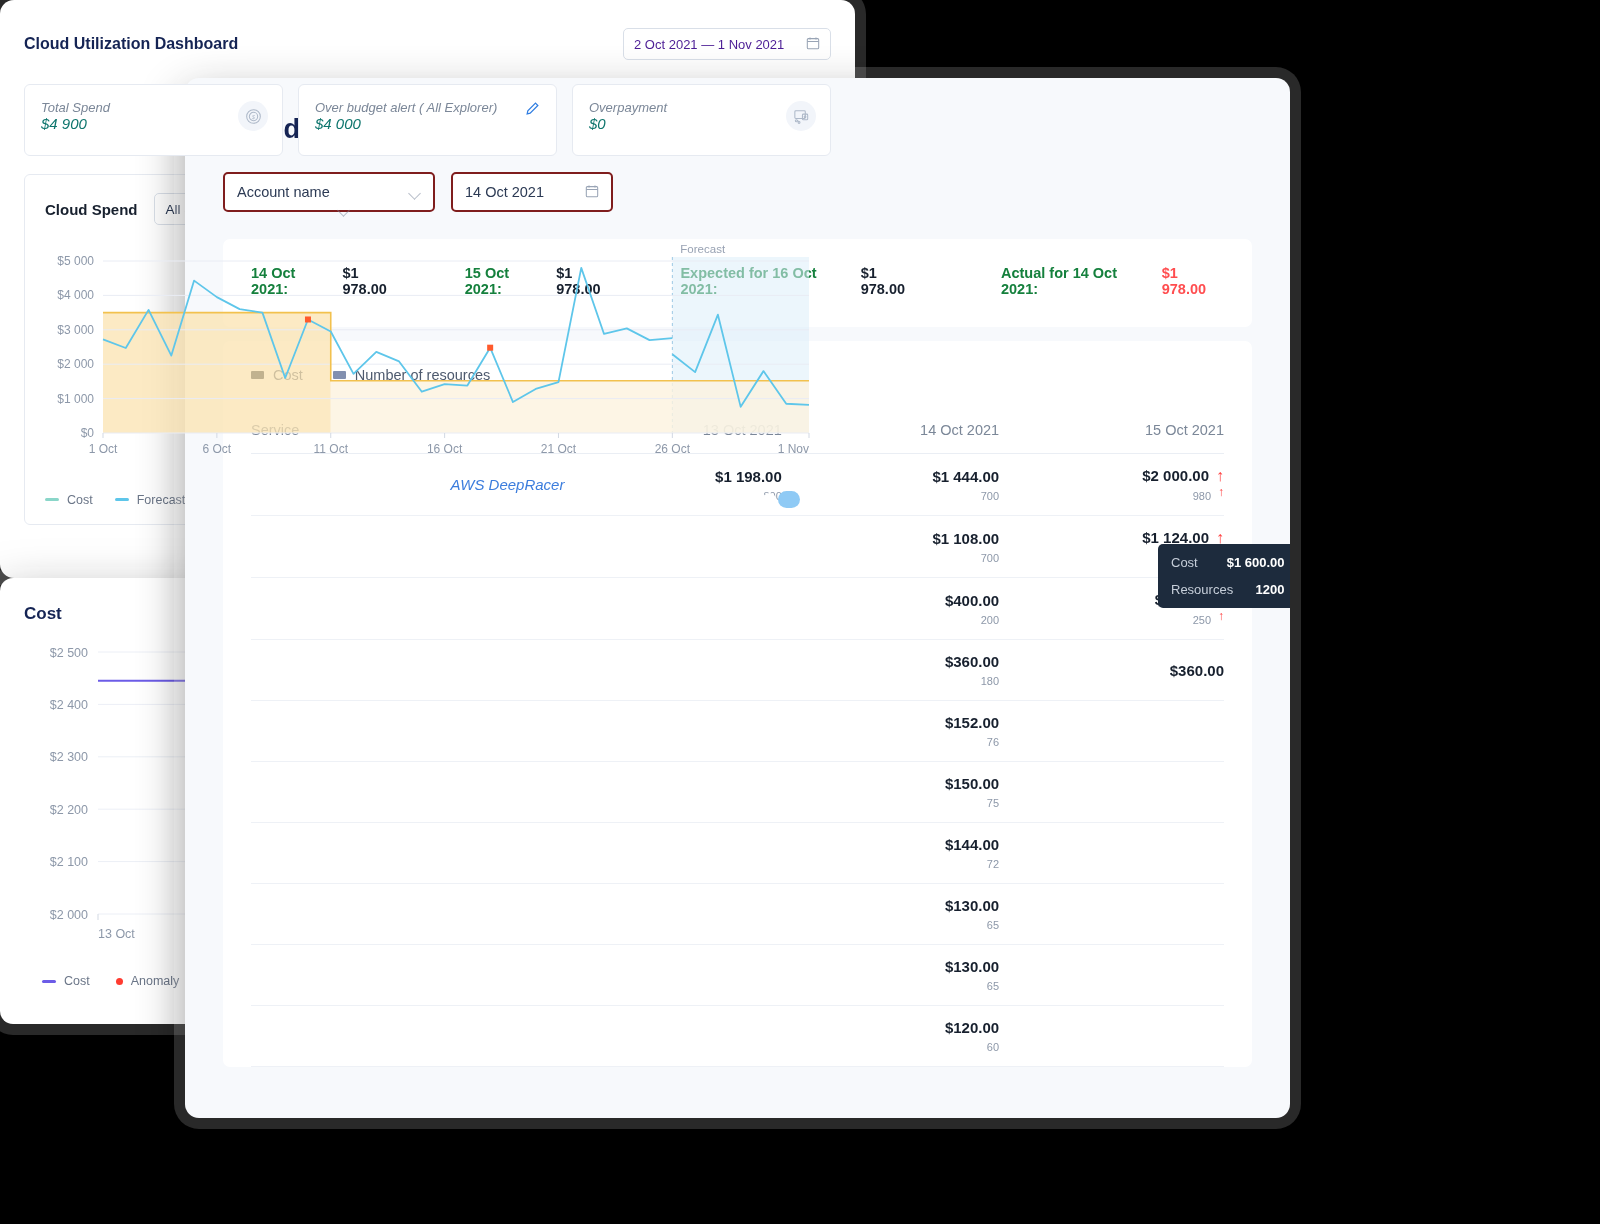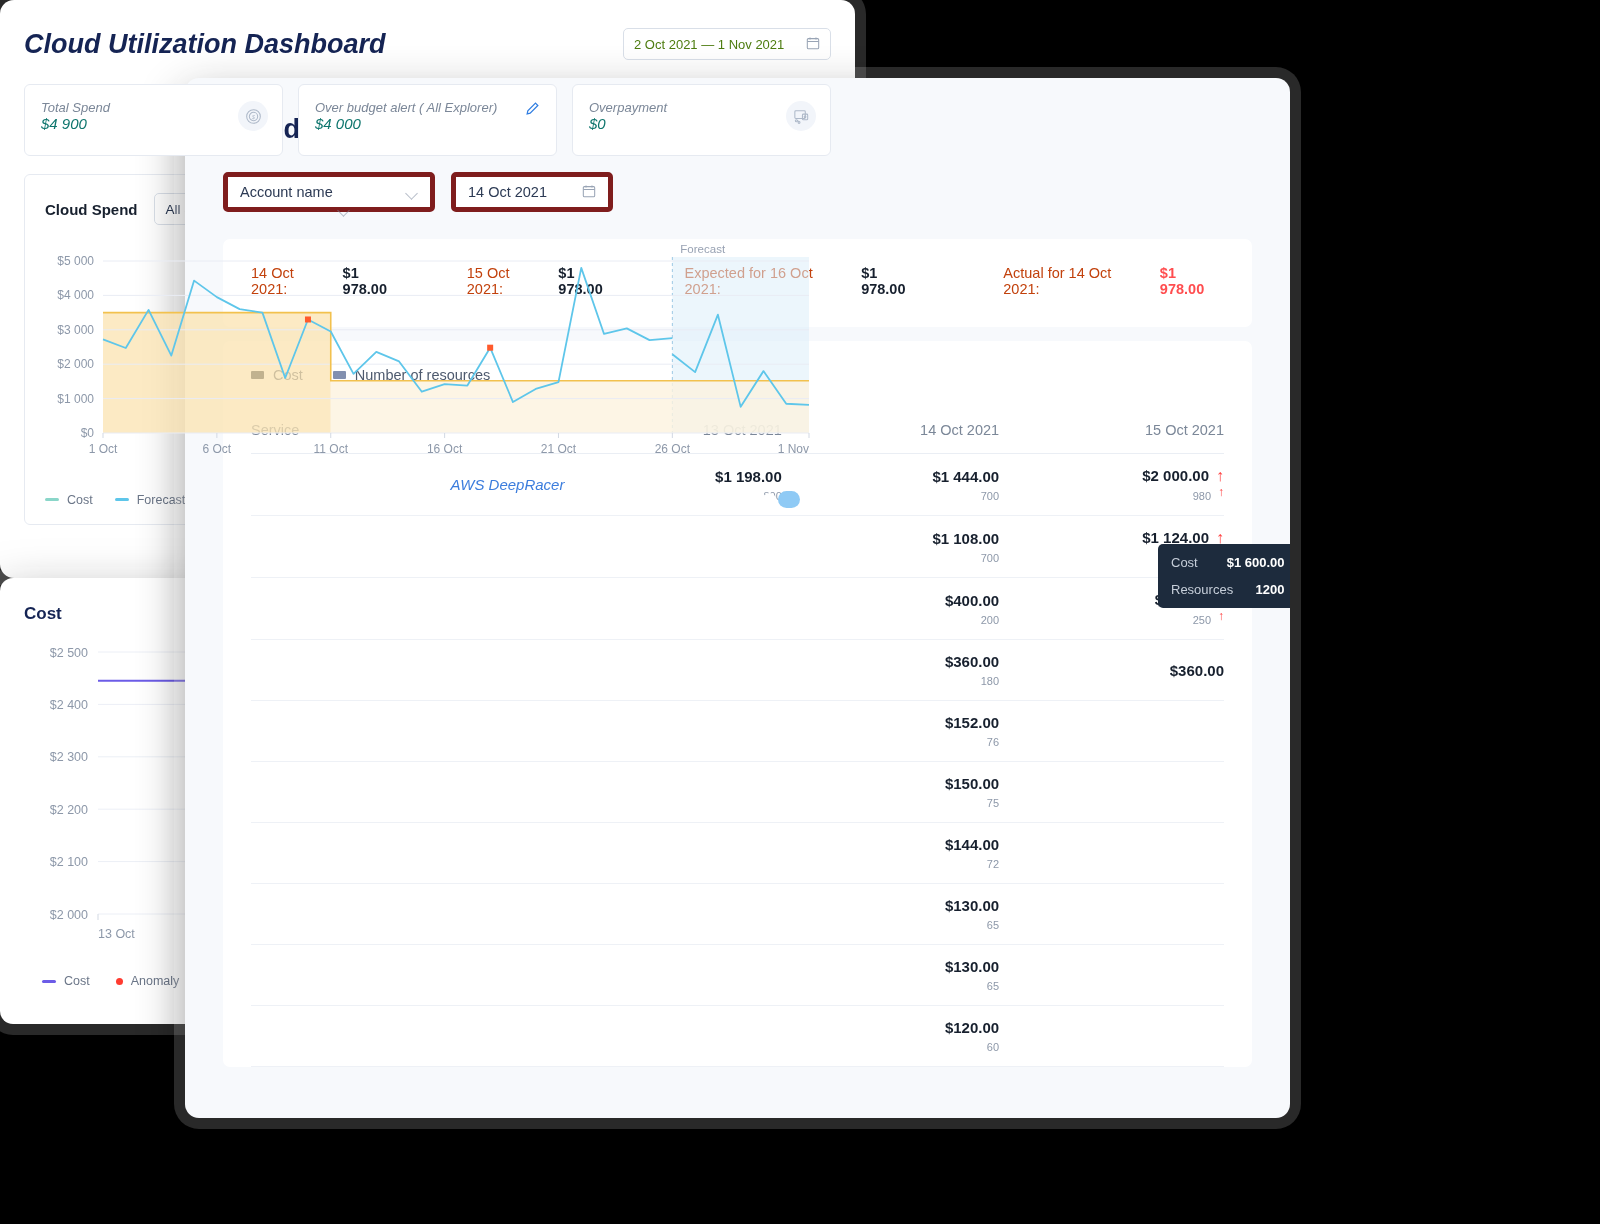--- a/index.html
+++ b/index.html
@@ -25,21 +25,21 @@
     left: 185px; top: 78px; width: 1105px; height: 1040px;
     overflow: hidden;
   }
   #explorer .inner { padding: 36px 38px 0 38px; }
   .app-title {
     font-size: 27px; font-weight: bold; color: #152454;
     letter-spacing: .1px; margin-bottom: 27px;
   }
   .filters { display: flex; gap: 16px; margin-bottom: 27px; }
   .select-box, .date-box {
-    height: 40px; background: #fff; border: 5px solid #7f1d1d;
+    height: 40px; background: #fff; border: 2px solid #7f1d1d;
     border-radius: 5px; display: flex; align-items: center;
     padding: 0 12px; font-size: 14.5px; color: #2c3a54;
   }
   .select-box { width: 212px; justify-content: space-between; }
   .date-box  { width: 162px; justify-content: space-between; }
   .chev {
     width: 11px; height: 7px; position: relative; opacity: .55;
   }
   .chev::before {
     content:""; position:absolute; left:0; top:0;
@@ -50,21 +50,21 @@
 
   .section-card {
     background: #fff; border-radius: 7px; padding: 26px 28px 30px 28px;
     margin-bottom: 14px;
   }
   .section-title {
     font-size: 17px; font-weight: bold; color: #11418f; margin-bottom: 26px;
   }
   .expense-row { display: flex; align-items: baseline; font-size: 14.5px; }
   .expense-item { display: flex; align-items: baseline; gap: 9px; }
-  .exp-label { color: #c2410c; }
+  .exp-label { color: #15803d; font-weight: bold; }
   .exp-val { color: #17202e; font-weight: bold; }
   .exp-val.alert { color: #ff4d4f; }
 
   
   .tbl-card { background:#fff; border-radius:7px; padding: 26px 28px 0 28px; }
   .mini-legend { display:flex; gap: 30px; align-items:center; margin-bottom: 26px; }
   .ml-item { display:flex; align-items:center; gap: 9px; font-size:14.5px; color:#4e5a6e; }
   .ml-swatch { width: 13px; height: 8px; border-radius: 1px; }
 
   
@@ -104,25 +104,25 @@
 
   
   #dash {
     left: 42px; top: 533px; width: 855px; height: 578px;
     background:#ffffff; border-radius: 14px; overflow:hidden;
     box-shadow: 0 0 0 11px rgba(255,255,255,0.16), 0 20px 50px rgba(0,0,0,0.5);
     z-index: 20;
   }
   #dash .dinner { padding: 28px 24px; }
   .dash-head { display:flex; justify-content:space-between; align-items:center; margin-bottom: 24px; }
-  .dash-title { font-size: 27px; font-weight: bold; color:#152454;font-style:italic; }
+  .dash-title { font-size: 16px; font-weight: bold; color:#152454; }
   .range-box {
     width:208px; height:32px; border:1px solid #d9dfe8; border-radius:5px;
     display:flex; align-items:center; justify-content:space-between;
-    padding: 0 10px; font-size:13px; color:#4d7c0f; background:#fff;
+    padding: 0 10px; font-size:13px; color:#4c1d95; background:#fff;
   }
   .stats { display:flex; gap: 15px; margin-bottom: 18px; }
   .stat {
     flex:1; border:1px solid #e6eaf1; border-radius:6px;
     padding: 15px 16px 16px 16px; background:#fff; position:relative; min-height: 72px; font-style: italic;
   }
   .stat .slabel { font-size:13px; color:#7b8798; }
   .stat .sval { font-size:15px; color:#0f766e; }
   .stat .sicon { position:absolute; right:14px; top:16px; }
   .circ-ico {

